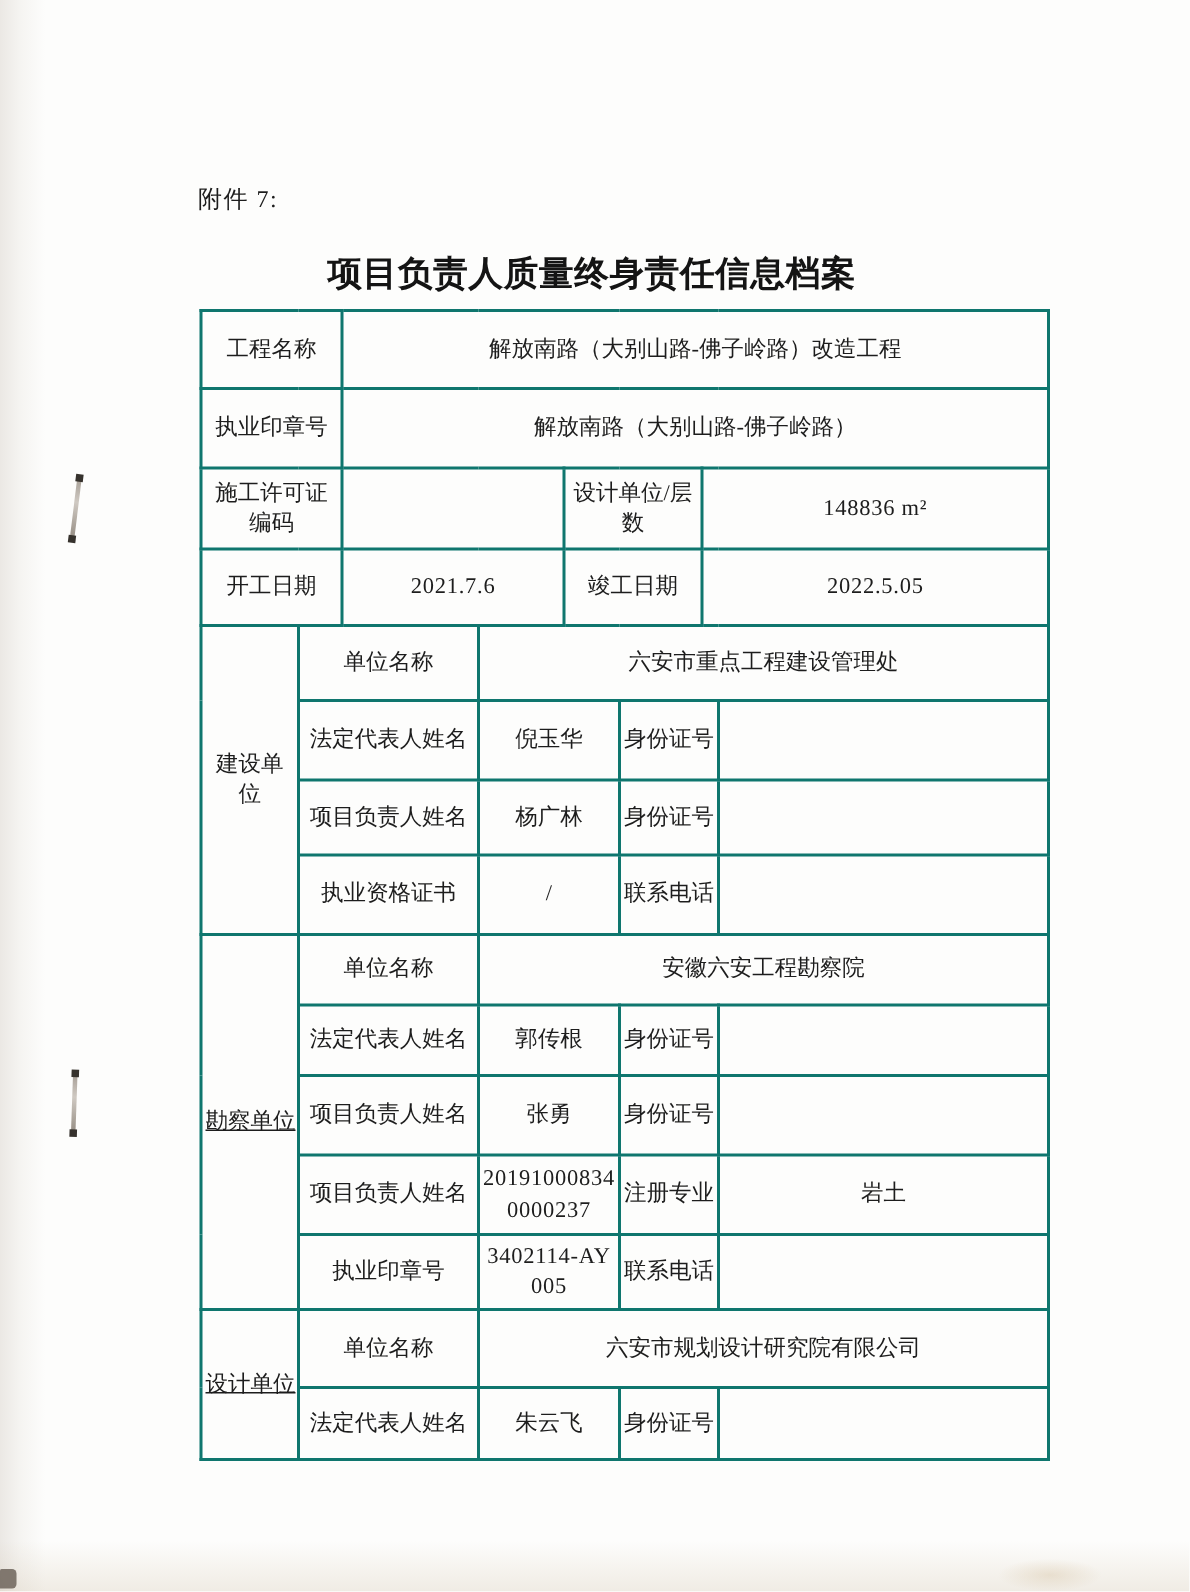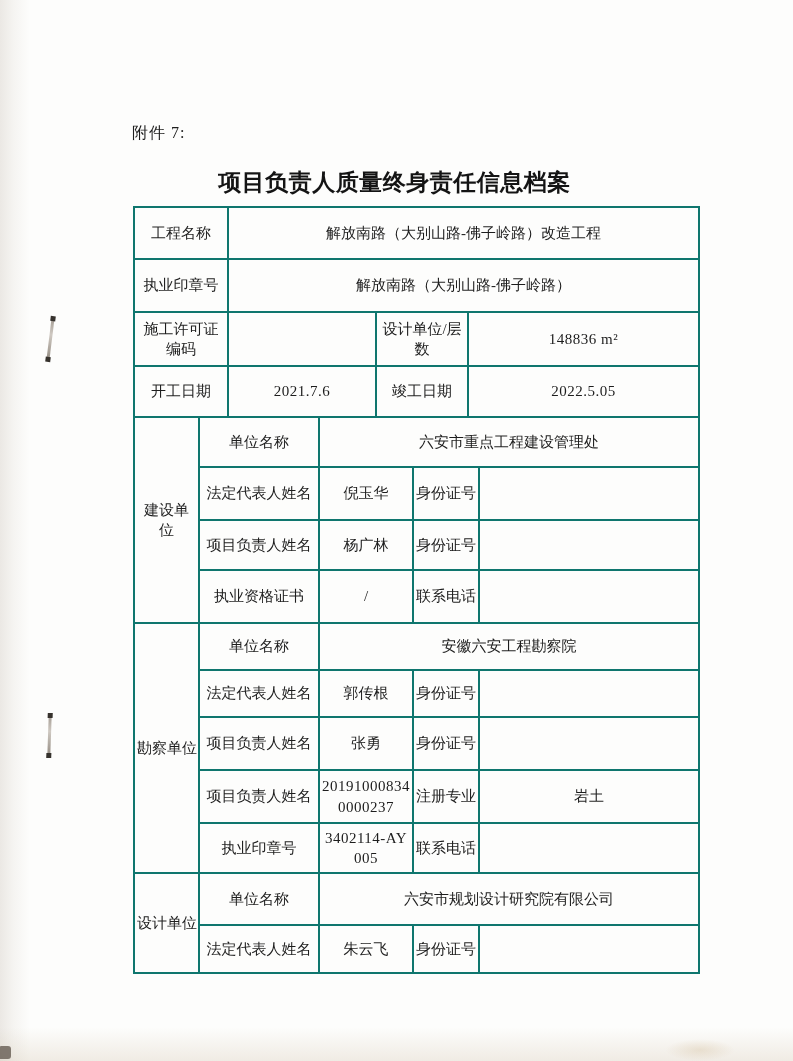--- a/index.html
+++ b/index.html
@@ -58,21 +58,21 @@
     border-collapse:collapse; table-layout:fixed;
   }
   table.form td {
     border:2px solid #0f766e;
     text-align:center; vertical-align:middle;
     padding:2px; font-size:15px; line-height:1.35;
   }
   td.val  { word-break:break-all; }
   td.num  { font-size:16px; letter-spacing:.5px;margin-top:25px; }
   td.unit { font-size:15px; letter-spacing:1px; }
-  td.unit .nowrap { white-space:nowrap; letter-spacing:0; }
+  td.unit .nowrap { white-space:nowrap; letter-spacing:0;text-decoration:underline; }
   td.unit .wrap3  { display:inline-block; width:48px; letter-spacing:0; }
   
   .h47{height:47px}.h48{height:48px}.h49{height:54px}.h50{height:50px}
   .h52{height:52px}.h53{height:53px}.h55{height:51px}
 </style>
 </head>
 <body>
 
 <div class="edge-left"></div>
 <div class="edge-bottom"></div>

